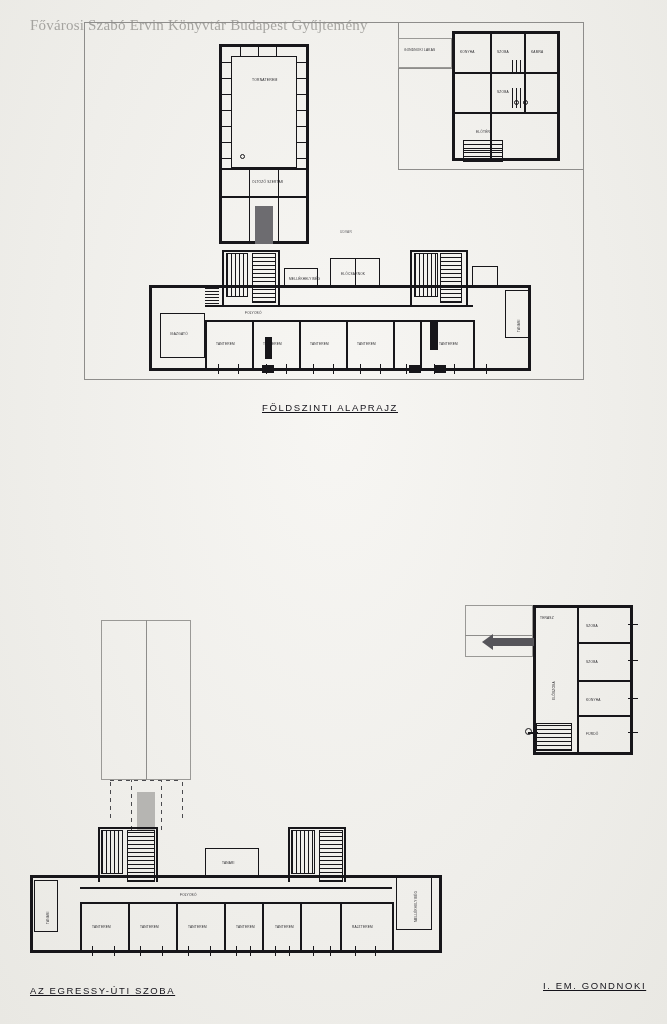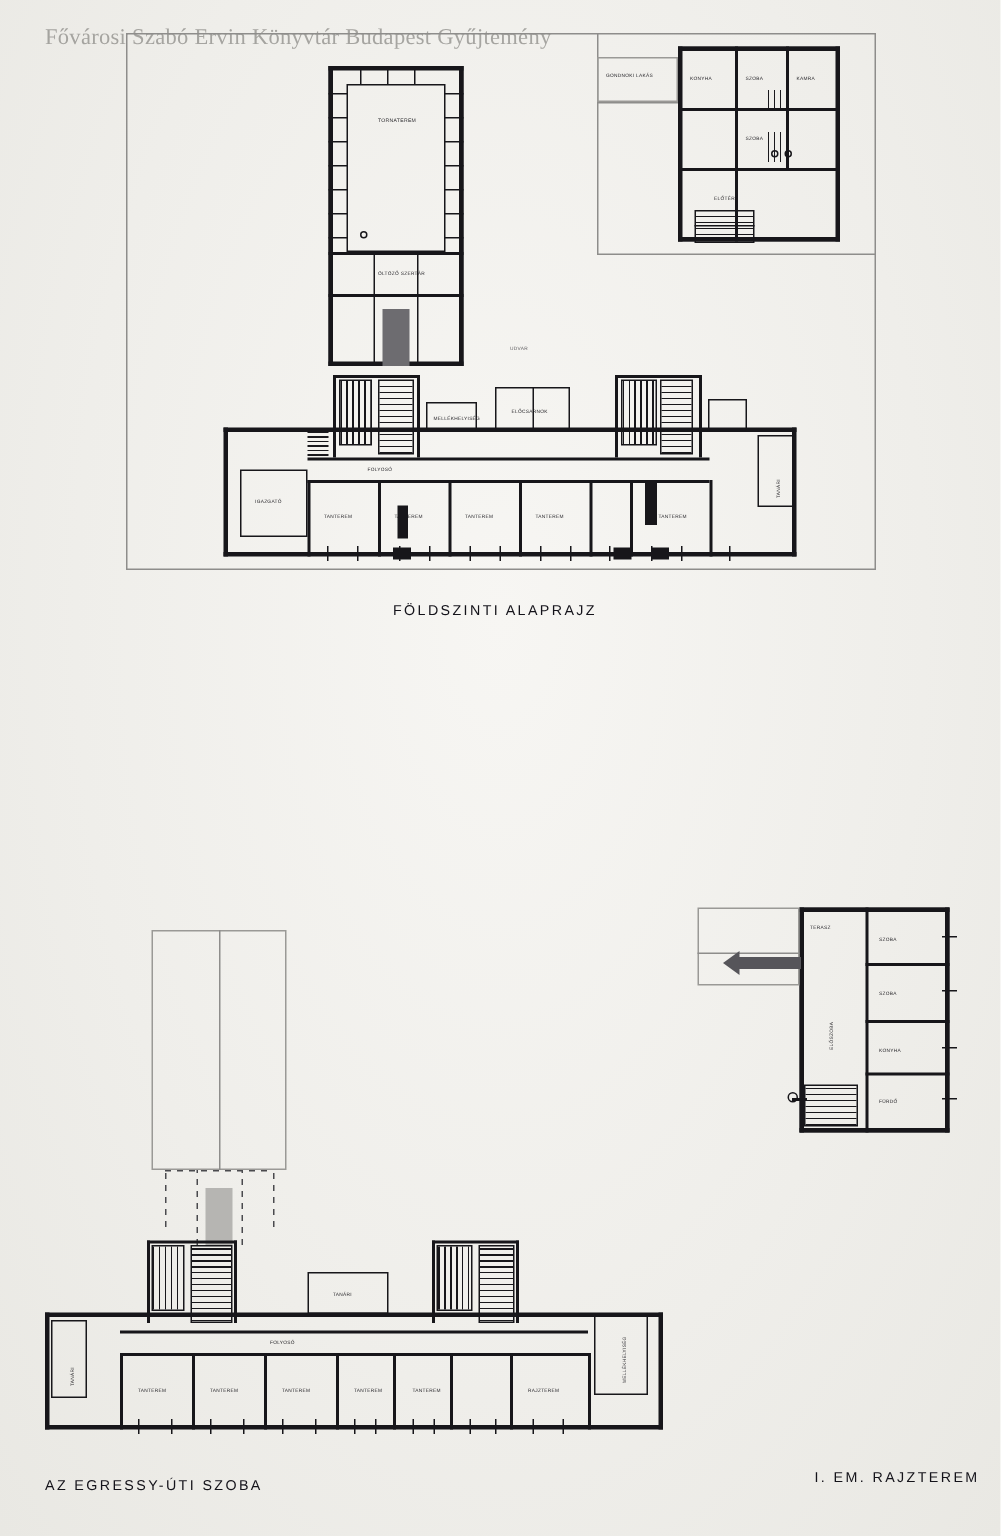--- a/index.html
+++ b/index.html
@@ -137,20 +137,21 @@
     transform: rotate(-90deg);
     transform-origin: left top;
   }
   .caption {
     position: absolute;
     font-family: "Liberation Sans", sans-serif;
     font-size: 9.5px;
     letter-spacing: 1.6px;
     color: #14131a;
     white-space: nowrap;
+    text-decoration: underline;
   }
   .dot {
     position: absolute;
     border: 1px solid #17161a;
     border-radius: 50%;
     box-sizing: border-box;
   }
 </style>
 </head>
 <body>
@@ -406,16 +407,16 @@
     <div class="ln" style="left:236px; top:366px; width:1px; height:10px;"></div>
     <div class="ln" style="left:250px; top:366px; width:1px; height:10px;"></div>
     <div class="ln" style="left:275px; top:366px; width:1px; height:10px;"></div>
     <div class="ln" style="left:289px; top:366px; width:1px; height:10px;"></div>
     <div class="ln" style="left:313px; top:366px; width:1px; height:10px;"></div>
     <div class="ln" style="left:330px; top:366px; width:1px; height:10px;"></div>
     <div class="ln" style="left:355px; top:366px; width:1px; height:10px;"></div>
     <div class="ln" style="left:375px; top:366px; width:1px; height:10px;"></div>
 
     <div class="caption" style="left:30px; top:405px;">AZ EGRESSY-ÚTI SZOBA</div>
-    <div class="caption" style="left:543px; top:400px;">I. EM. RAJZTEREM</div>
+    <div class="caption" style="left:543px; top:400px;">I. EM. GONDNOKI</div>
   </div>
 
 </div>
 
 </body></html>

